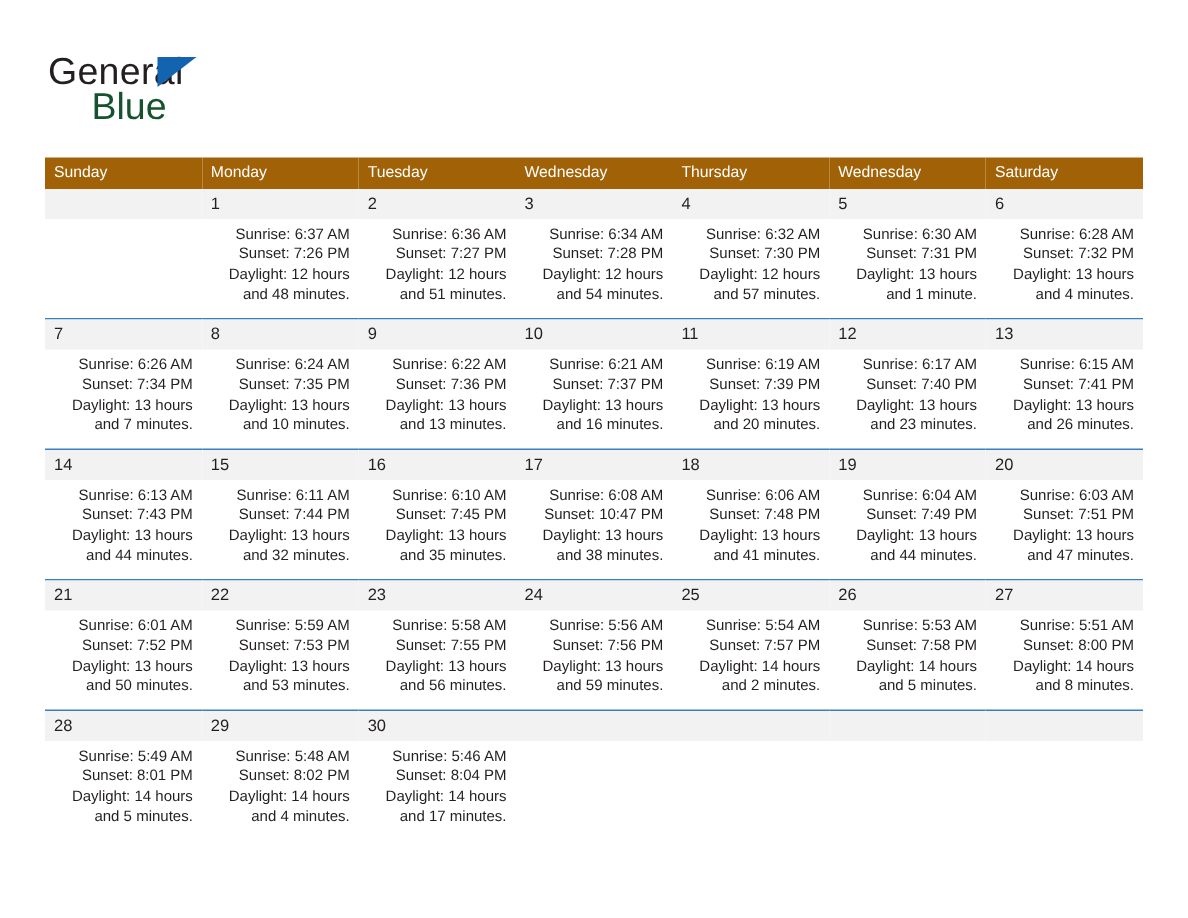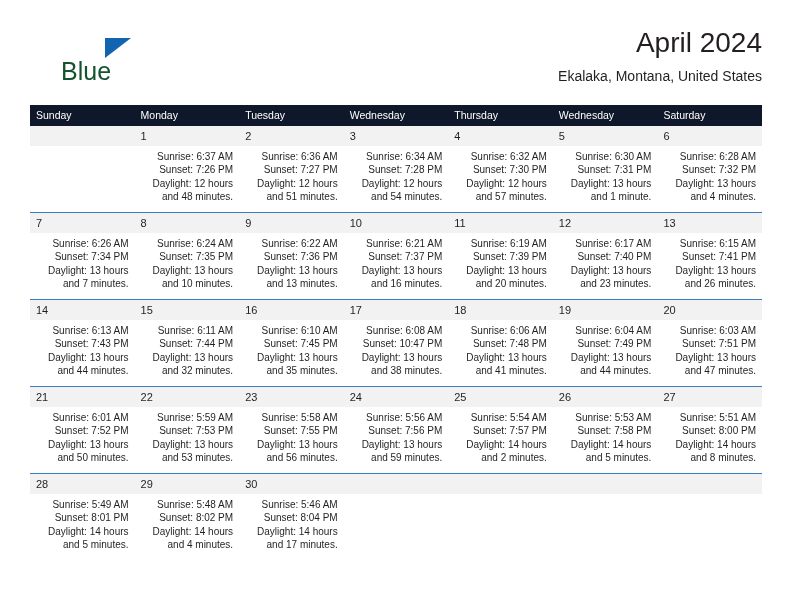--- a/index.html
+++ b/index.html
@@ -87,21 +87,21 @@
   
   .calendar {
     position: absolute;
     left: 30px;
     top: 105px;
     width: 732px;
     border-collapse: collapse;
     table-layout: fixed;
   }
   .calendar th {
-    background: #0f172a;
+    background: #a16207;
     color: #ffffff;
     font-size: 10.5px;
     font-weight: normal;
     text-align: left;
     padding: 4px 0 4px 6px;
     height: 13px;
     line-height: 13px;
     border: none;
   }
   .week-row > td {
@@ -142,28 +142,25 @@
   }
 </style>
 </head>
 <body>
 
 <div class="page">
 
   <div class="header">
 
     <div class="logo">
+      <span class="logo-general">General</span>
       <span class="logo-tri"></span>
       <span class="logo-blue">Blue</span>
     </div>
 
-    <div class="title-block">
-      <div class="cal-title">April 2024</div>
-      <div class="cal-subtitle">Ekalaka, Montana, United States</div>
-    </div>
 
   </div>
 
   <table class="calendar">
     <thead>
       <tr>
         <th>Sunday</th>
         <th>Monday</th>
         <th>Tuesday</th>
         <th>Wednesday</th>

